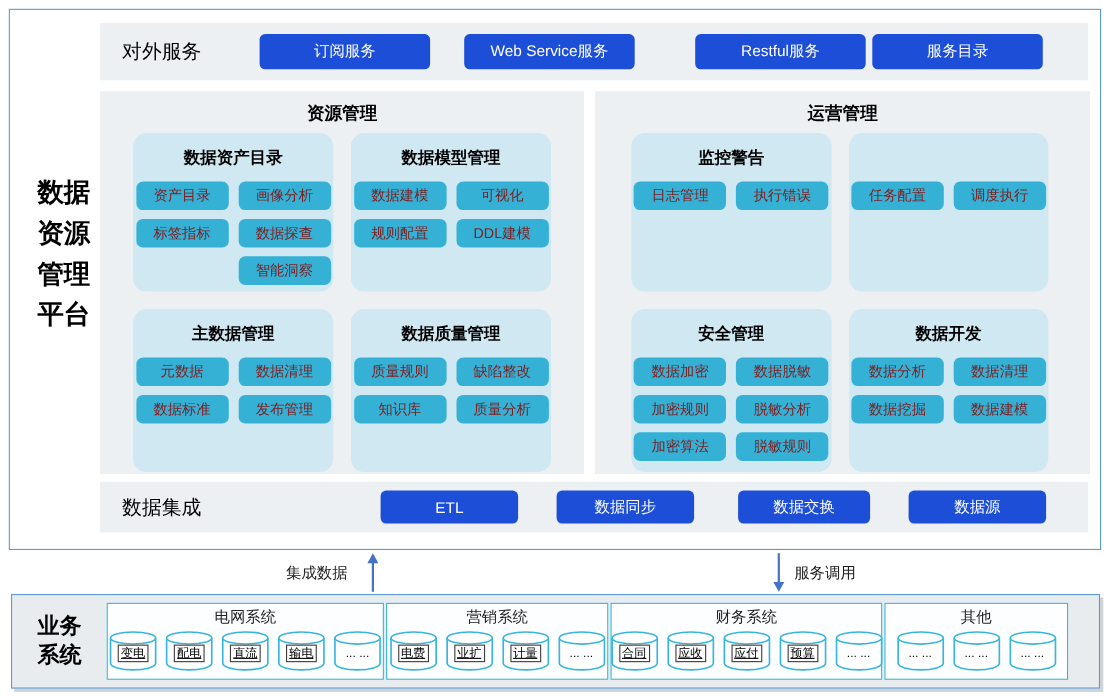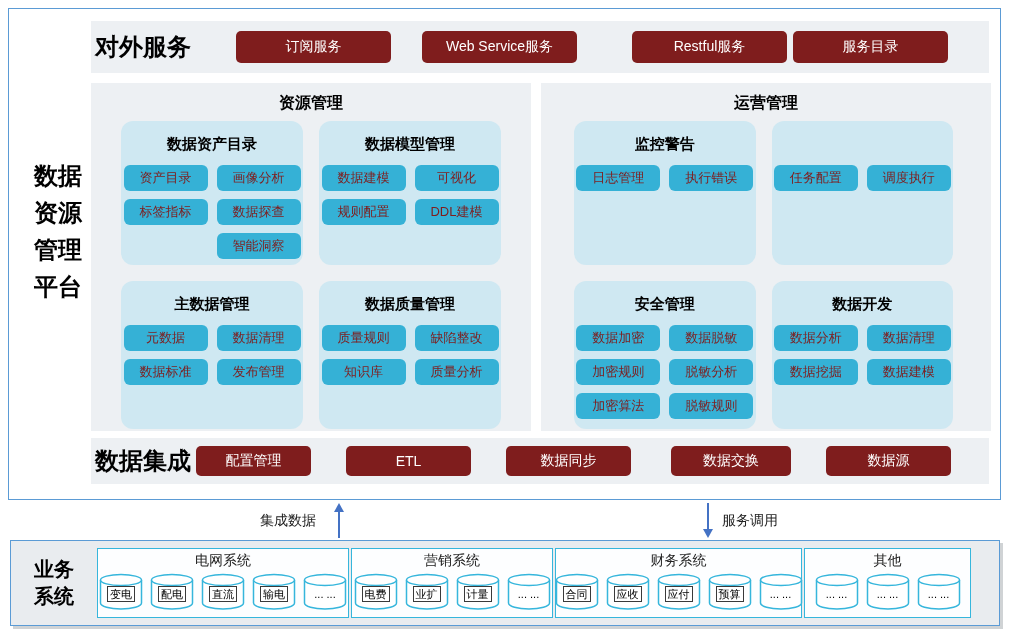--- a/index.html
+++ b/index.html
@@ -17,26 +17,26 @@
     position:absolute;left:12px;top:148px;width:74px;text-align:center;
     font-weight:bold;font-size:24px;line-height:37px;color:#000;
   }
   
   .graybar{
     position:absolute;background:#edf0f3;
   }
   .services-bar{left:82px;top:12px;width:898px;height:52px;}
   .integration-bar{left:82px;top:429px;width:898px;height:46px;}
   .bar-label{
-    position:absolute;left:4px;top:50%;transform:translateY(-50%);
-    font-weight:bold;font-size:24px;white-space:nowrap;
+    position:absolute;left:20px;top:50%;transform:translateY(-50%);
+    font-weight:normal;font-size:18px;white-space:nowrap;
   }
   .btn{
     position:absolute;display:flex;align-items:center;justify-content:center;
-    background:#7f1d1d;color:#fff;border-radius:5px;cursor:default;
+    background:#1d4ed8;color:#fff;border-radius:5px;cursor:default;
     white-space:nowrap;
   }
   .btn-top{top:10px;height:32px;font-size:14px;}
   .btn-int{top:8px;height:30px;font-size:14px;}
   .panel{
     position:absolute;top:74px;height:348px;background:#edf0f3;box-sizing:border-box;
   }
   .panel-title{
     text-align:center;font-weight:bold;font-size:16px;padding-top:10px;height:20px;
   }
@@ -80,21 +80,21 @@
     height:70px;padding-top:3px;
   }
   .sys-title{text-align:center;font-size:14px;color:#222;height:19px;}
   .cyl-row{display:flex;justify-content:center;gap:5px;margin-top:1px;}
   .cyl{position:relative;width:46px;height:40px;}
   .cyl svg{display:block;width:46px;height:40px;}
   .cyl-label{
     position:absolute;left:50%;top:56%;transform:translate(-50%,-50%);
     font-size:11px;background:#fff;padding:0 2px;white-space:nowrap;line-height:14px;
   }
-  .cyl-label.boxed{border:1px solid #3a3a3a;}
+  .cyl-label.boxed{border:1px solid #3a3a3a;text-decoration:underline;}
 </style>
 </head>
 <body>
 
 <div class="platform-box">
 
   <div class="platform-label">
     <div>数据</div>
     <div>资源</div>
     <div>管理</div>
@@ -197,21 +197,20 @@
           <div class="btn-small">数据挖掘</div>
           <div class="btn-small">数据建模</div>
         </div>
       </div>
 
     </div>
   </div>
 
   <div class="graybar integration-bar">
     <span class="bar-label">数据集成</span>
-    <div class="btn btn-int" style="left:105px;width:115px">配置管理</div>
     <div class="btn btn-int" style="left:255px;width:125px">ETL</div>
     <div class="btn btn-int" style="left:580px;width:120px">数据交换</div>
     <div class="btn btn-int" style="left:415px;width:125px">数据同步</div>
     <div class="btn btn-int" style="left:735px;width:125px">数据源</div>
   </div>
 
 </div>
 
 <span class="flow-label" style="left:260px;top:512px">集成数据</span>
 <svg class="flow-arrow" style="left:331px;top:502px" width="16" height="37">

